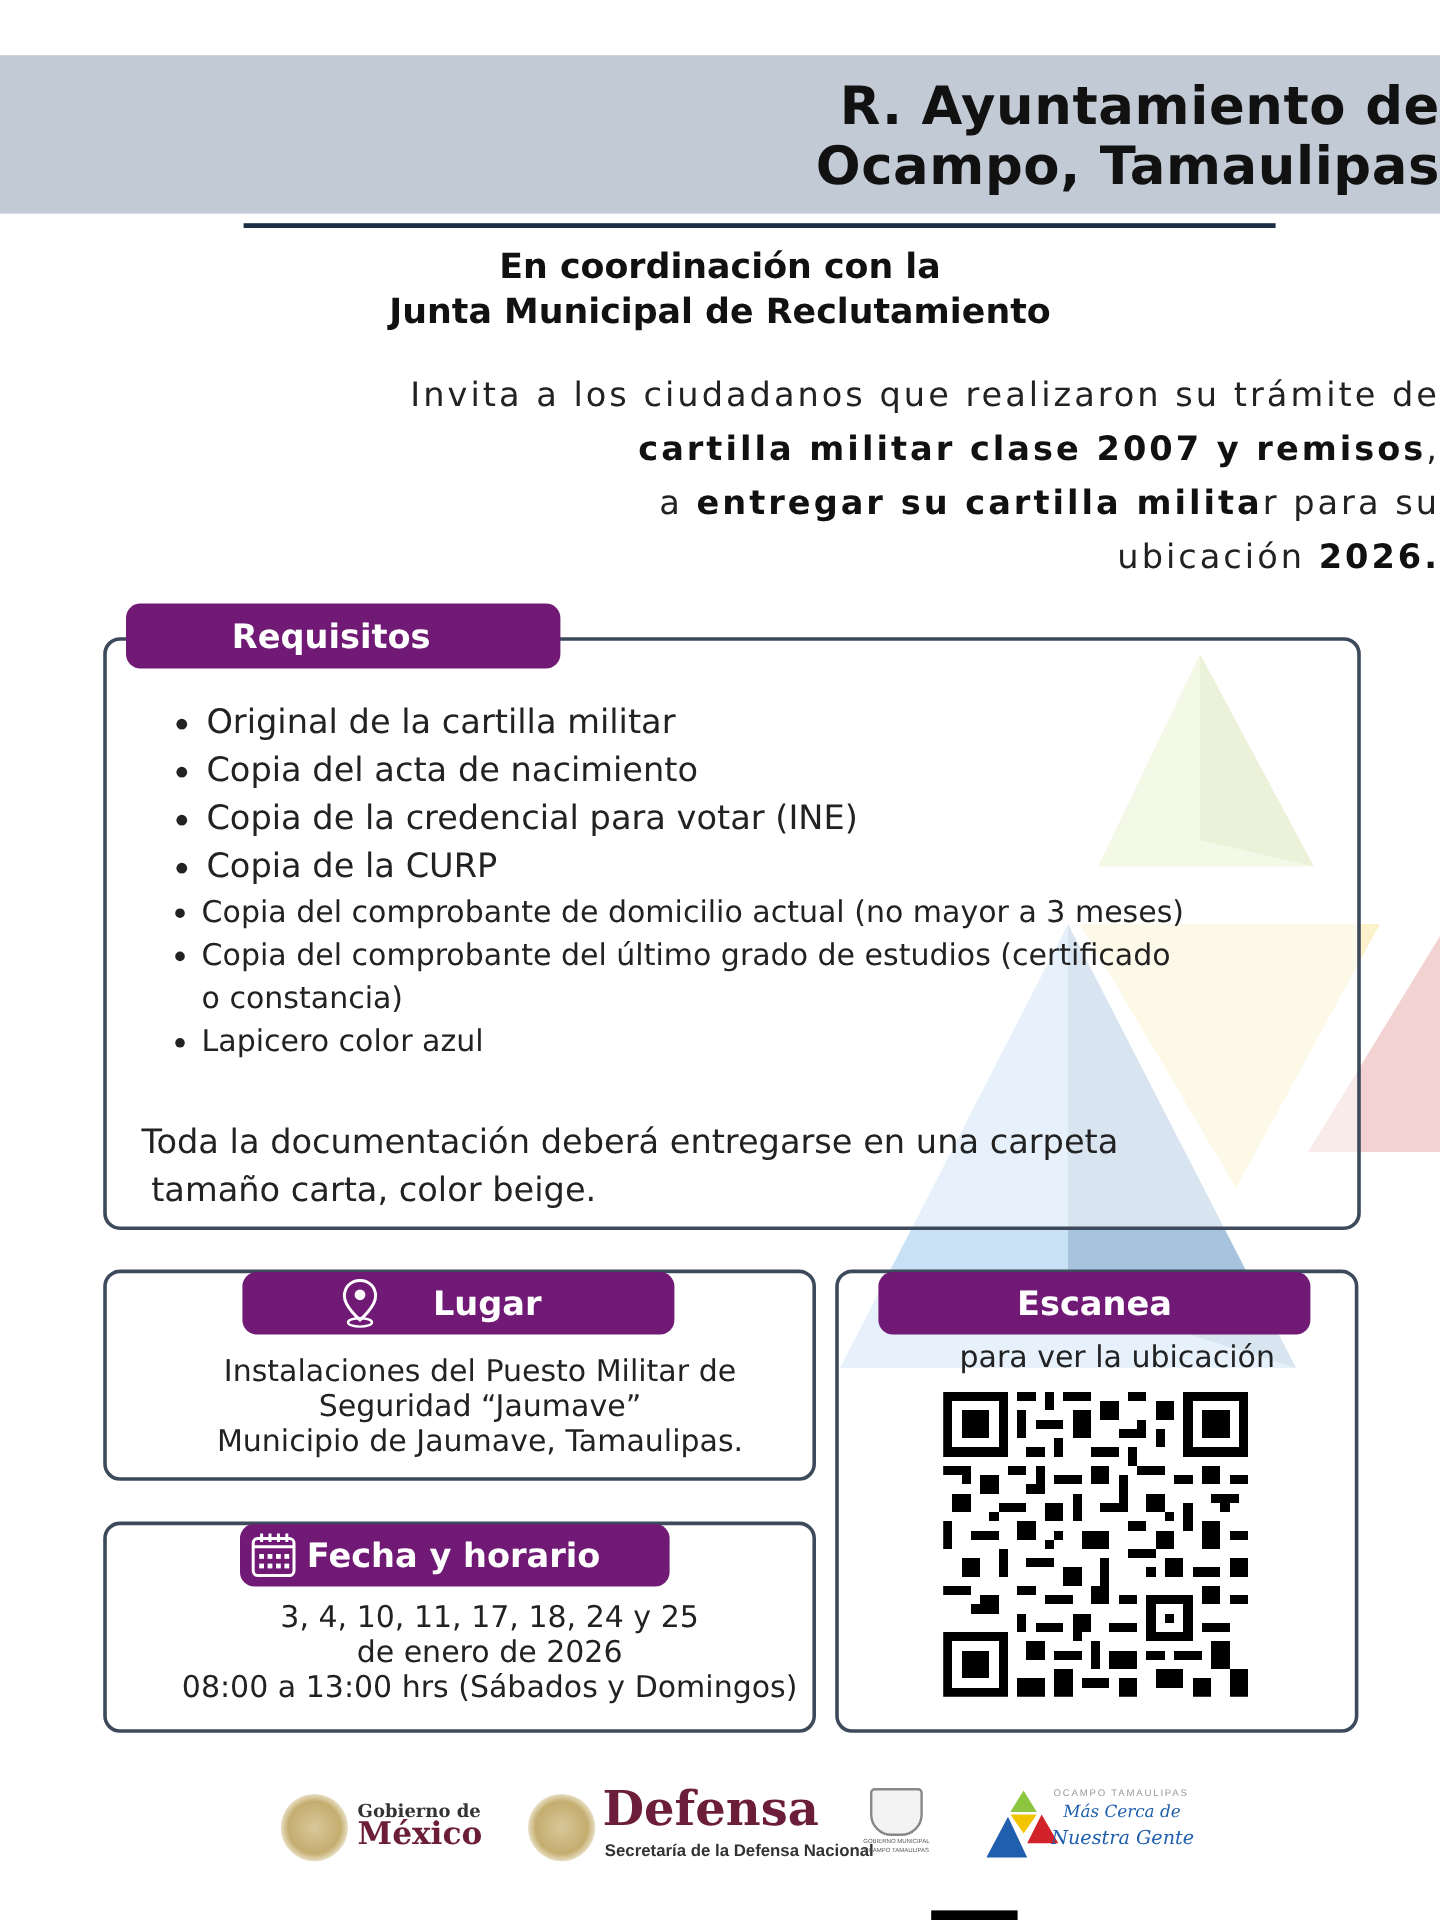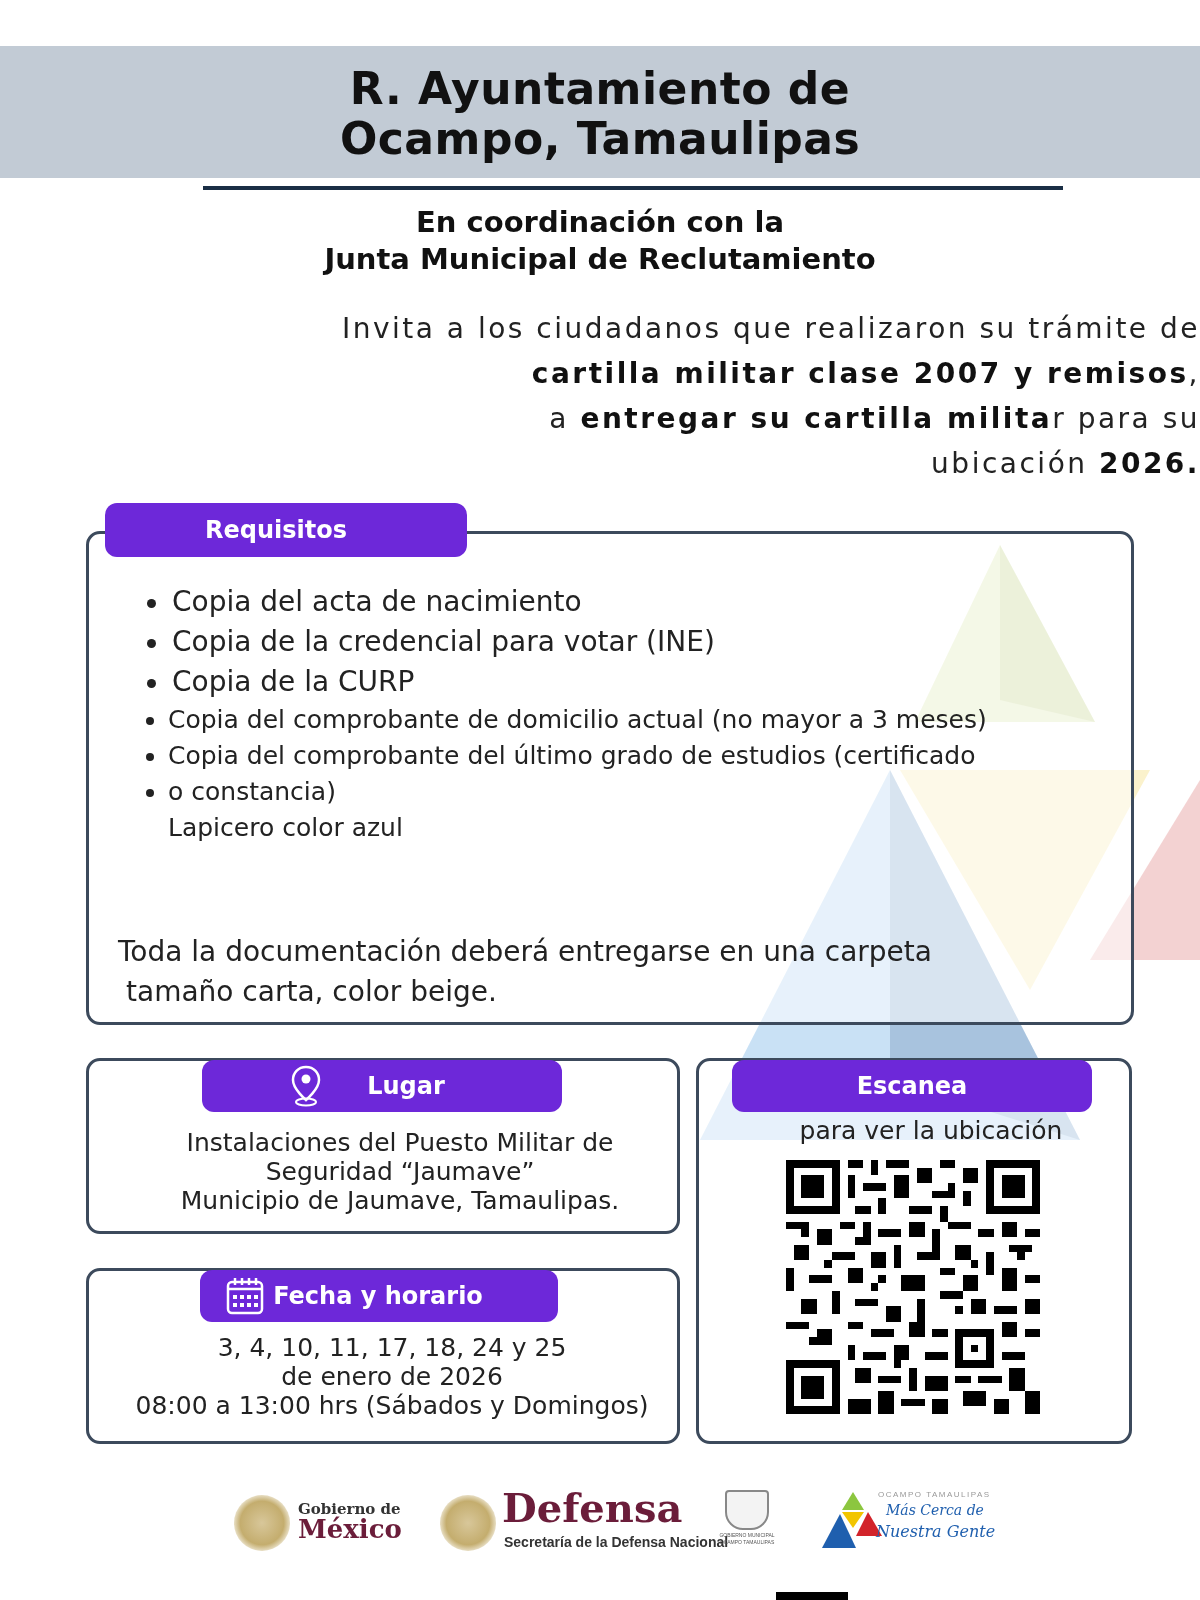--- a/index.html
+++ b/index.html
@@ -2,40 +2,40 @@
 <html><head>
 <meta charset="utf-8">
 <style>
   html, body { margin:0; padding:0; }
   body {
     width:1200px; height:1600px; background:#ffffff; position:relative; overflow:hidden;
     font-family:"Liberation Sans", sans-serif; color:#1b1b1b;
   }
   .banner {
     position:absolute; left:0; top:46px; width:1200px; height:132px; background:#c2cbd5;
-    text-align:center;
+    text-align:right;
   }
   .banner .t {
     font-family:"DejaVu Sans", sans-serif; font-weight:bold; font-size:44px; line-height:50px; color:#111;
     letter-spacing:0.5px;
   }
   .banner .t1 { position:absolute; left:0; right:0; top:18px; }
   .banner .t2 { position:absolute; left:0; right:0; top:68px; }
   .rule { position:absolute; left:203px; top:186px; width:860px; height:4px; background:#1a2e45; }
   .coord { position:absolute; left:0; right:0; top:204px; text-align:center;
     font-family:"DejaVu Sans", sans-serif; font-weight:bold; font-size:29px; line-height:37px; color:#111; }
   .invite { position:absolute; left:0; right:0; top:306px; text-align:right;
     font-family:"DejaVu Sans", sans-serif; font-size:28px; line-height:45px; letter-spacing:2.5px; color:#222; }
   .invite b { color:#111; }
 
   .watermark { position:absolute; left:0; top:0; width:1200px; height:1600px; pointer-events:none; }
 
   .box { position:absolute; border:3px solid #3c4a5c; border-radius:14px; background:rgba(255,255,255,0.55); }
-  .pill { position:absolute; background:#6d28d9; color:#fff; border-radius:12px;
-    font-family:"DejaVu Sans", sans-serif; font-weight:bold; font-size:24px; display:flex; align-items:center; justify-content:center; }
+  .pill { position:absolute; background:#701a75; color:#fff; border-radius:12px;
+    font-family:"DejaVu Sans", sans-serif; font-weight:bold; font-size:28px; display:flex; align-items:center; justify-content:center; }
 
   .req-box { left:86px; top:531px; width:1042px; height:488px; }
   .req-pill { left:105px; top:503px; width:362px; height:54px; }
   .req-pill span { margin-right:20px; }
   .req-list { position:absolute; left:142px; top:582px; margin:0; padding:0; list-style:none;
     font-family:"DejaVu Sans", sans-serif; color:#222; }
   .req-list li { position:relative; padding-left:30px; }
   .req-list li::before { content:""; position:absolute; left:5px; width:9px; height:9px; border-radius:50%; background:#222; }
   .req-list li.big { font-size:28px; line-height:40px; }
   .req-list li.big::before { top:17px; }
@@ -47,21 +47,21 @@
 
   .lugar-box { left:86px; top:1058px; width:588px; height:170px; }
   .lugar-pill { left:202px; top:1060px; width:360px; height:52px; }
   .fecha-box { left:86px; top:1268px; width:588px; height:170px; }
   .fecha-pill { left:200px; top:1270px; width:358px; height:52px; }
   .esc-box { left:696px; top:1058px; width:430px; height:380px; }
   .esc-pill { left:732px; top:1060px; width:360px; height:52px; }
 
   .bodytext { position:absolute; text-align:center; font-family:"DejaVu Sans", sans-serif; color:#222;padding-left:18px; }
   .lugar-text { left:90px; width:584px; top:1128px; font-size:25px; line-height:29px; }
-  .fecha-text { left:82px; width:584px; top:1333px; font-size:25px; line-height:29px; }
+  .fecha-text { left:98px; width:584px; top:1333px; font-size:25px; line-height:29px; }
   .esc-text { left:700px; width:426px; top:1116px; font-size:25px; line-height:30px; }
 
   .qr { position:absolute; left:786px; top:1160px; width:254px; height:254px; background:#fff; }
 
   .logos { position:absolute; left:0; top:1482px; width:1200px; height:80px; }
   .seal { position:absolute; width:56px; height:56px; border-radius:50%;
     background:radial-gradient(circle, #d8c79a 0%, #c4ad6e 55%, #e6dcc0 70%, #c9b27a 100%); }
   .logo-text { position:absolute; font-family:"DejaVu Serif", serif; color:#6b1d3a; }
   .black-bar { position:absolute; left:776px; top:1592px; width:72px; height:8px; background:#000; }
 </style>
@@ -93,20 +93,21 @@
   <div><b>cartilla militar clase 2007 y remisos</b><span>,</span></div>
   <div><span>a </span><b>entregar su cartilla milita</b><span>r para su</span></div>
   <div><span>ubicación </span><b>2026.</b></div>
 </div>
 
 <div class="box req-box"></div>
 <div class="pill req-pill">
     <span>Requisitos</span>
   </div>
 <ul class="req-list">
+  <li class="big">Original de la cartilla militar</li>
   <li class="big">Copia del acta de nacimiento</li>
   <li class="big">Copia de la credencial para votar (INE)</li>
   <li class="big">Copia de la CURP</li>
   <li class="sm">Copia del comprobante de domicilio actual (no mayor a 3 meses)</li>
   <li class="sm">Copia del comprobante del último grado de estudios (certificado</li>
   <li class="sm" style="list-style:none"><span>o constancia)</span></li>
   <li class="sm">Lapicero color azul</li>
 </ul>
 <style>.req-list li:nth-child(7)::before{display:none;}</style>
 <div class="req-note">

